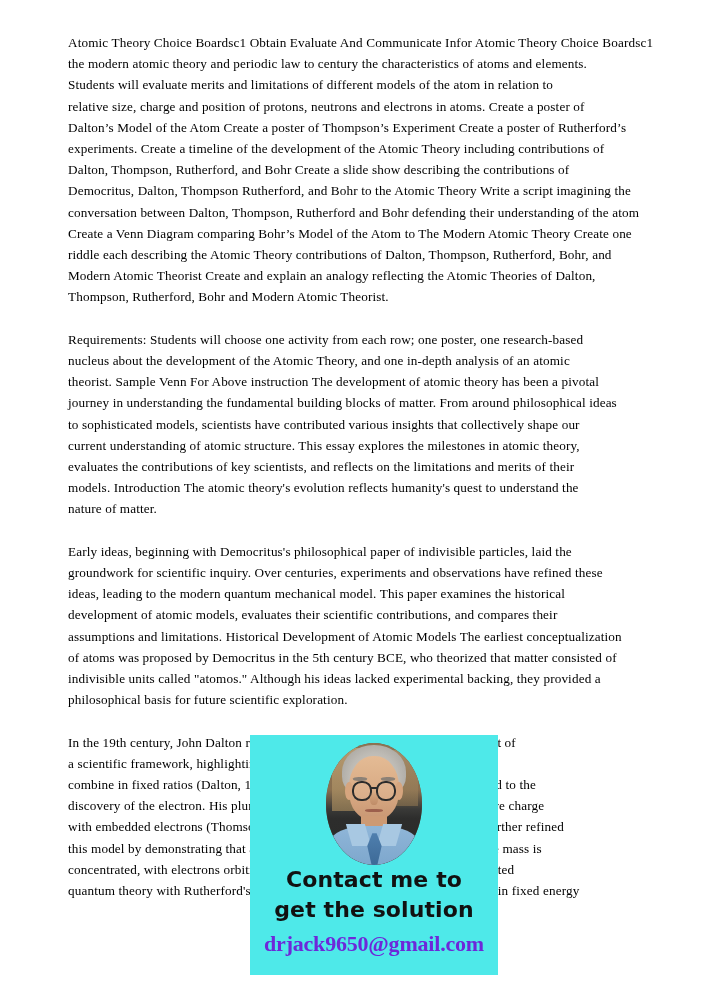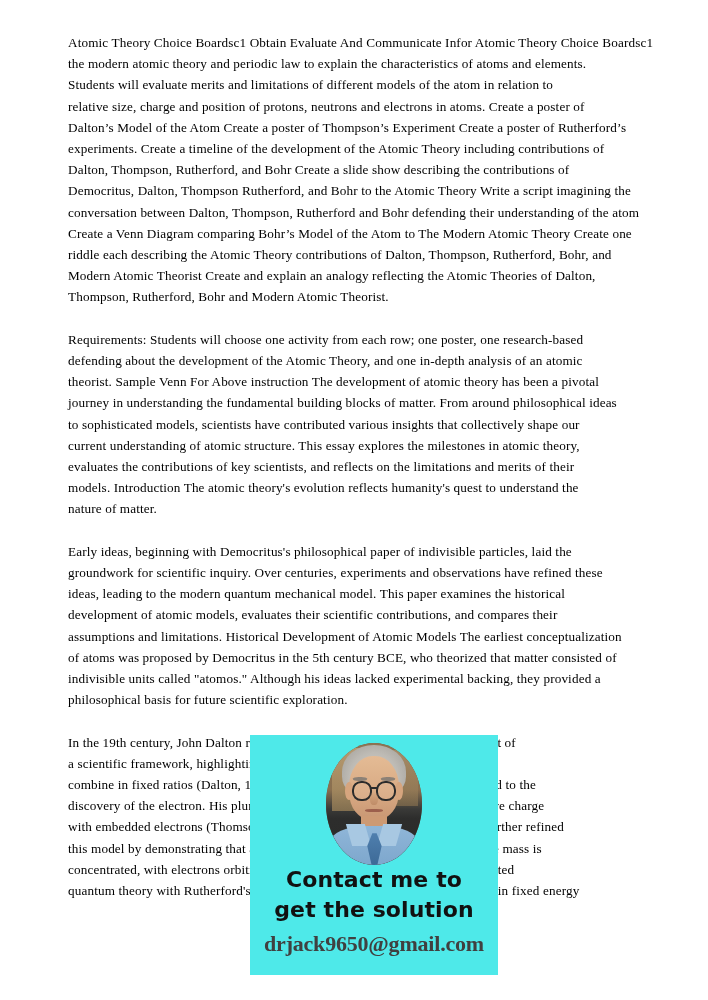--- a/index.html
+++ b/index.html
@@ -162,50 +162,50 @@
   #overlay-line2 { top: 162px; }
 
   #overlay-email {
     position: absolute;
     left: 0; right: 0;
     top: 196px;
     text-align: center;
     font-family: "Liberation Serif", "DejaVu Serif", serif;
     font-weight: bold;
     font-size: 22px;
-    color: #404040;
+    color: #6d28d9;
     letter-spacing: -0.2px;
   }
 </style>
 </head>
 <body>
 
 <div id="page">
 
   <div class="doc-body">
 
     <p class="para">
       <span class="ln">Atomic Theory Choice Boardsc1 Obtain Evaluate And Communicate Infor Atomic Theory Choice Boardsc1</span>
-      <span class="ln">the modern atomic theory and periodic law to explain the characteristics of atoms and elements.</span>
+      <span class="ln">the modern atomic theory and periodic law to century the characteristics of atoms and elements.</span>
       <span class="ln">Students will evaluate merits and limitations of different models of the atom in relation to</span>
       <span class="ln">relative size, charge and position of protons, neutrons and electrons in atoms. Create a poster of</span>
       <span class="ln">Dalton’s Model of the Atom Create a poster of Thompson’s Experiment Create a poster of Rutherford’s</span>
       <span class="ln">experiments. Create a timeline of the development of the Atomic Theory including contributions of</span>
       <span class="ln">Dalton, Thompson, Rutherford, and Bohr Create a slide show describing the contributions of</span>
       <span class="ln">Democritus, Dalton, Thompson Rutherford, and Bohr to the Atomic Theory Write a script imagining the</span>
       <span class="ln">conversation between Dalton, Thompson, Rutherford and Bohr defending their understanding of the atom</span>
       <span class="ln">Create a Venn Diagram comparing Bohr’s Model of the Atom to The Modern Atomic Theory Create one</span>
       <span class="ln">riddle each describing the Atomic Theory contributions of Dalton, Thompson, Rutherford, Bohr, and</span>
       <span class="ln">Modern Atomic Theorist Create and explain an analogy reflecting the Atomic Theories of Dalton,</span>
       <span class="ln">Thompson, Rutherford, Bohr and Modern Atomic Theorist.</span>
     </p>
 
     <p class="para">
       <span class="ln">Requirements: Students will choose one activity from each row; one poster, one research-based</span>
-      <span class="ln">defending about the development of the Atomic Theory, and one in-depth analysis of an atomic</span>
+      <span class="ln">nucleus about the development of the Atomic Theory, and one in-depth analysis of an atomic</span>
       <span class="ln">theorist. Sample Venn For Above instruction The development of atomic theory has been a pivotal</span>
       <span class="ln">journey in understanding the fundamental building blocks of matter. From around philosophical ideas</span>
       <span class="ln">to sophisticated models, scientists have contributed various insights that collectively shape our</span>
       <span class="ln">current understanding of atomic structure. This essay explores the milestones in atomic theory,</span>
       <span class="ln">evaluates the contributions of key scientists, and reflects on the limitations and merits of their</span>
       <span class="ln">models. Introduction The atomic theory's evolution reflects humanity's quest to understand the</span>
       <span class="ln">nature of matter.</span>
     </p>
 
     <p class="para">

